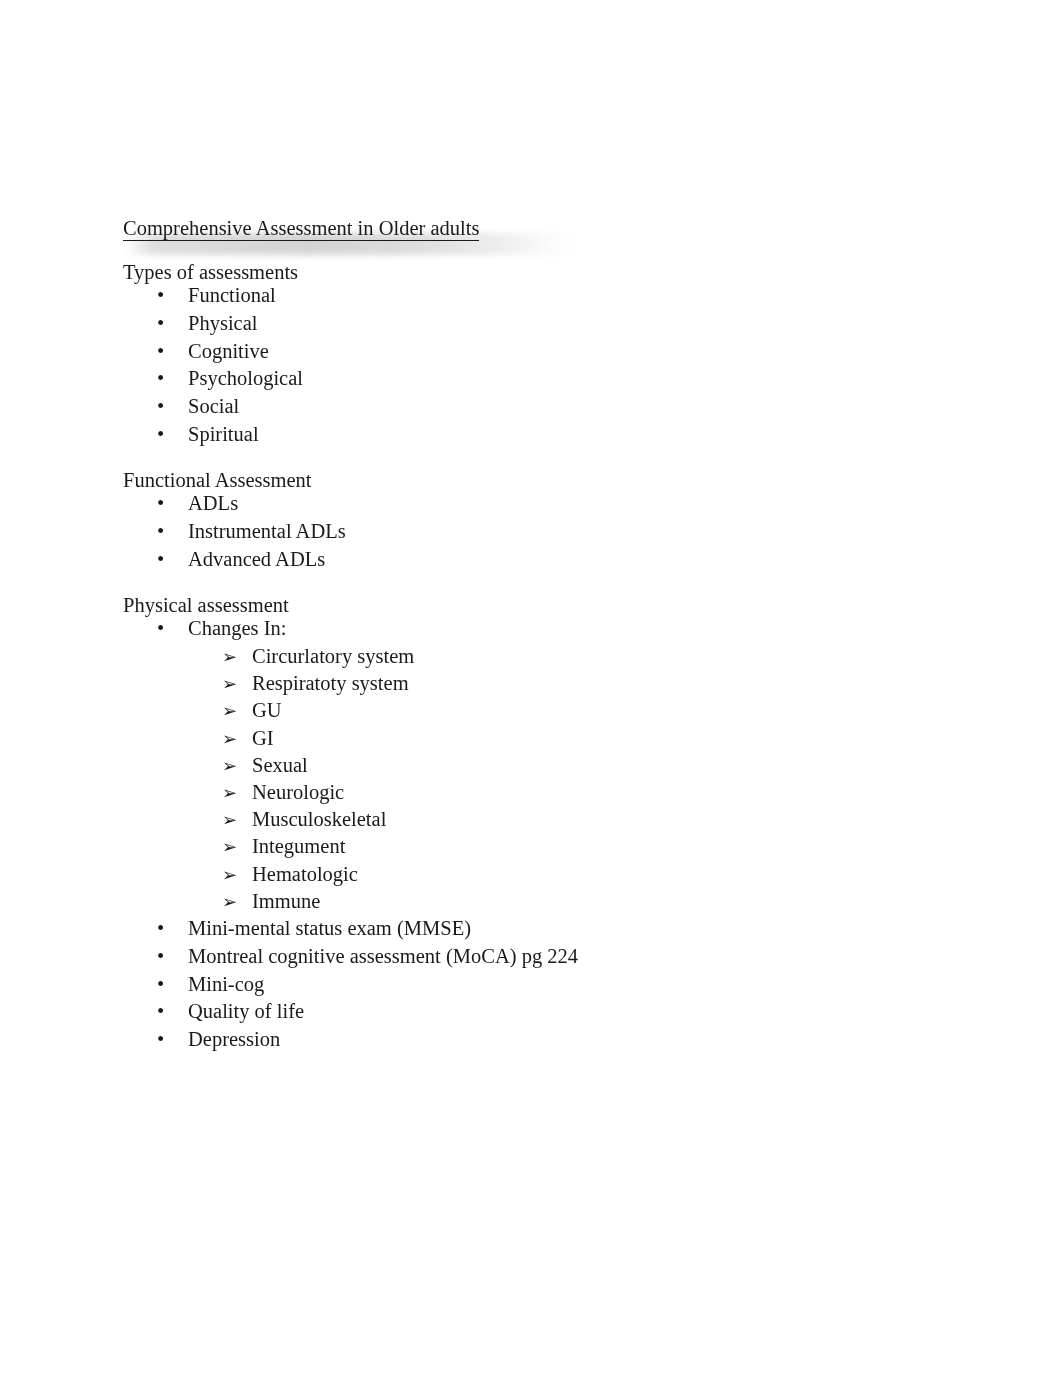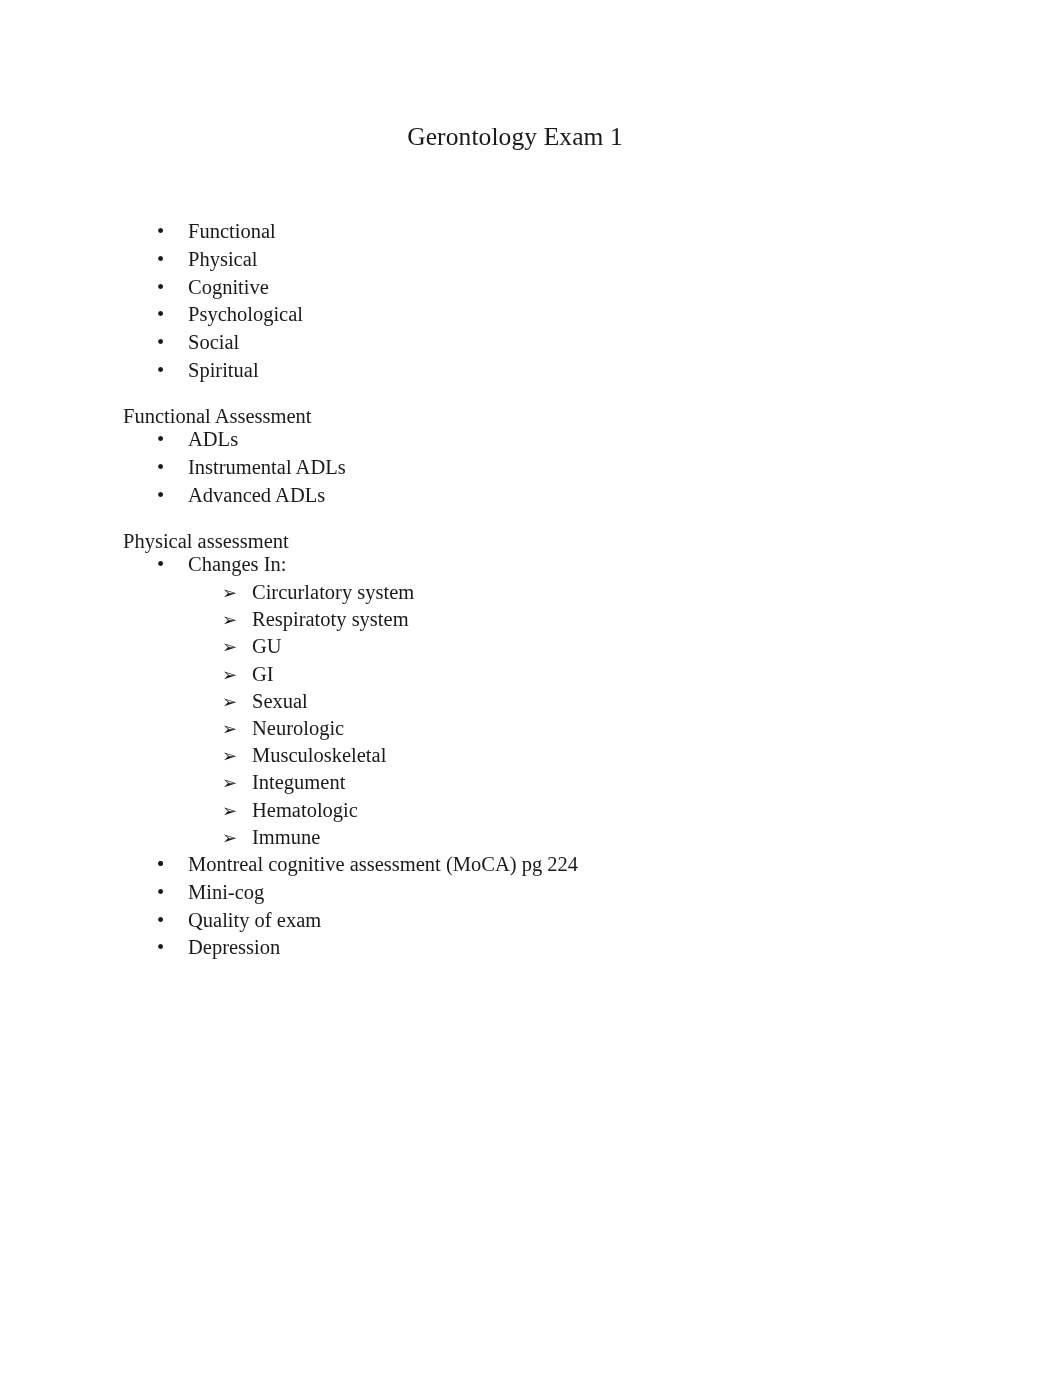--- a/index.html
+++ b/index.html
@@ -139,25 +139,31 @@
     font-size: 18px;
     line-height: 27.2px;
     font-family: "DejaVu Sans", sans-serif;
   }
 </style>
 </head>
 <body>
 
 <div class="page">
 
-  <div class="doc-title">Gerontology Exam 1</div>
 
   <div class="body-flow">
 
-
+    <p class="para section-head sp-head">
+      <span class="heading-underlined">
+        <span class="scan-smudge"></span>
+        <span class="htext">Comprehensive Assessment in Older adults</span>
+      </span>
+    </p>
+
+    <p class="para sp-sec-gap">Types of assessments</p>
     <ul class="lvl1 sp-after-head">
       <li>
         <span class="bullet">•</span>
         <span>Functional</span>
       </li>
       <li>
         <span class="bullet">•</span>
         <span>Physical</span>
       </li>
       <li>
@@ -240,35 +246,36 @@
       </li>
       <li>
         <span class="arrow">➢</span>
         <span>Immune</span>
       </li>
     </ul>
 
     <ul class="lvl1 sp-list-gap">
       <li>
         <span class="bullet">•</span>
+        <span>Mini-mental status exam (MMSE)</span>
       </li>
       <li>
         <span class="bullet">•</span>
         <span>Montreal cognitive assessment (MoCA) pg 224</span>
       </li>
       <li>
         <span class="bullet">•</span>
         <span>Mini-cog</span>
       </li>
     </ul>
 
     <ul class="lvl1 sp-list-gap">
       <li>
         <span class="bullet">•</span>
-        <span>Quality of exam</span>
+        <span>Quality of life</span>
       </li>
       <li>
         <span class="bullet">•</span>
         <span>Depression</span>
       </li>
     </ul>
 
 
   </div>
 </div>

